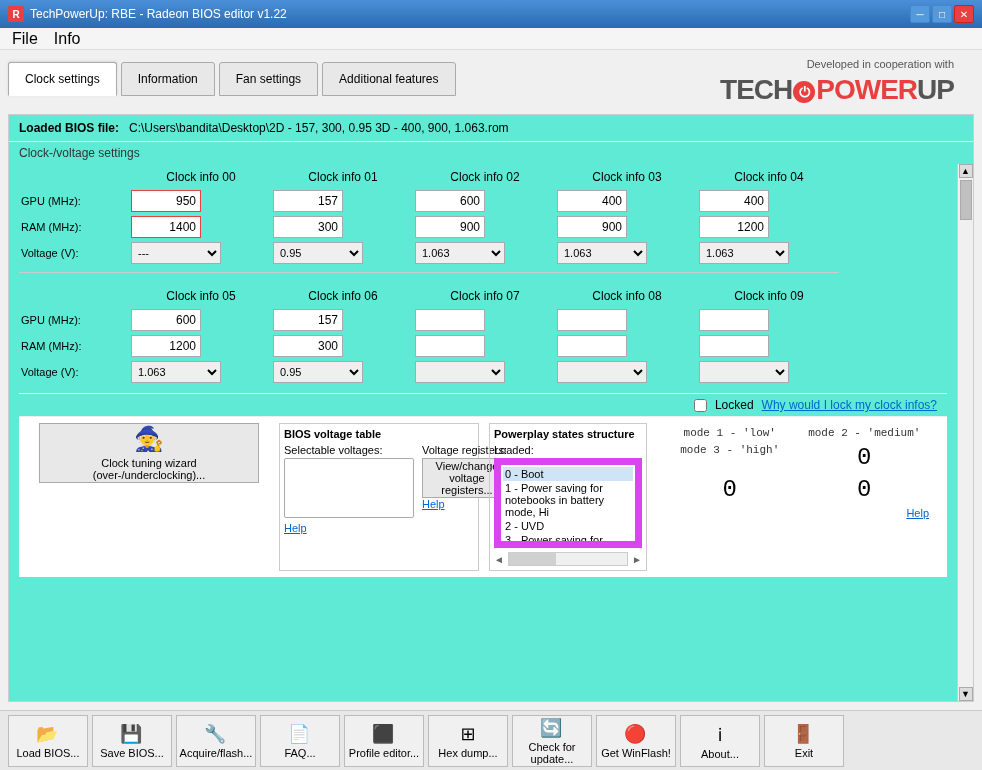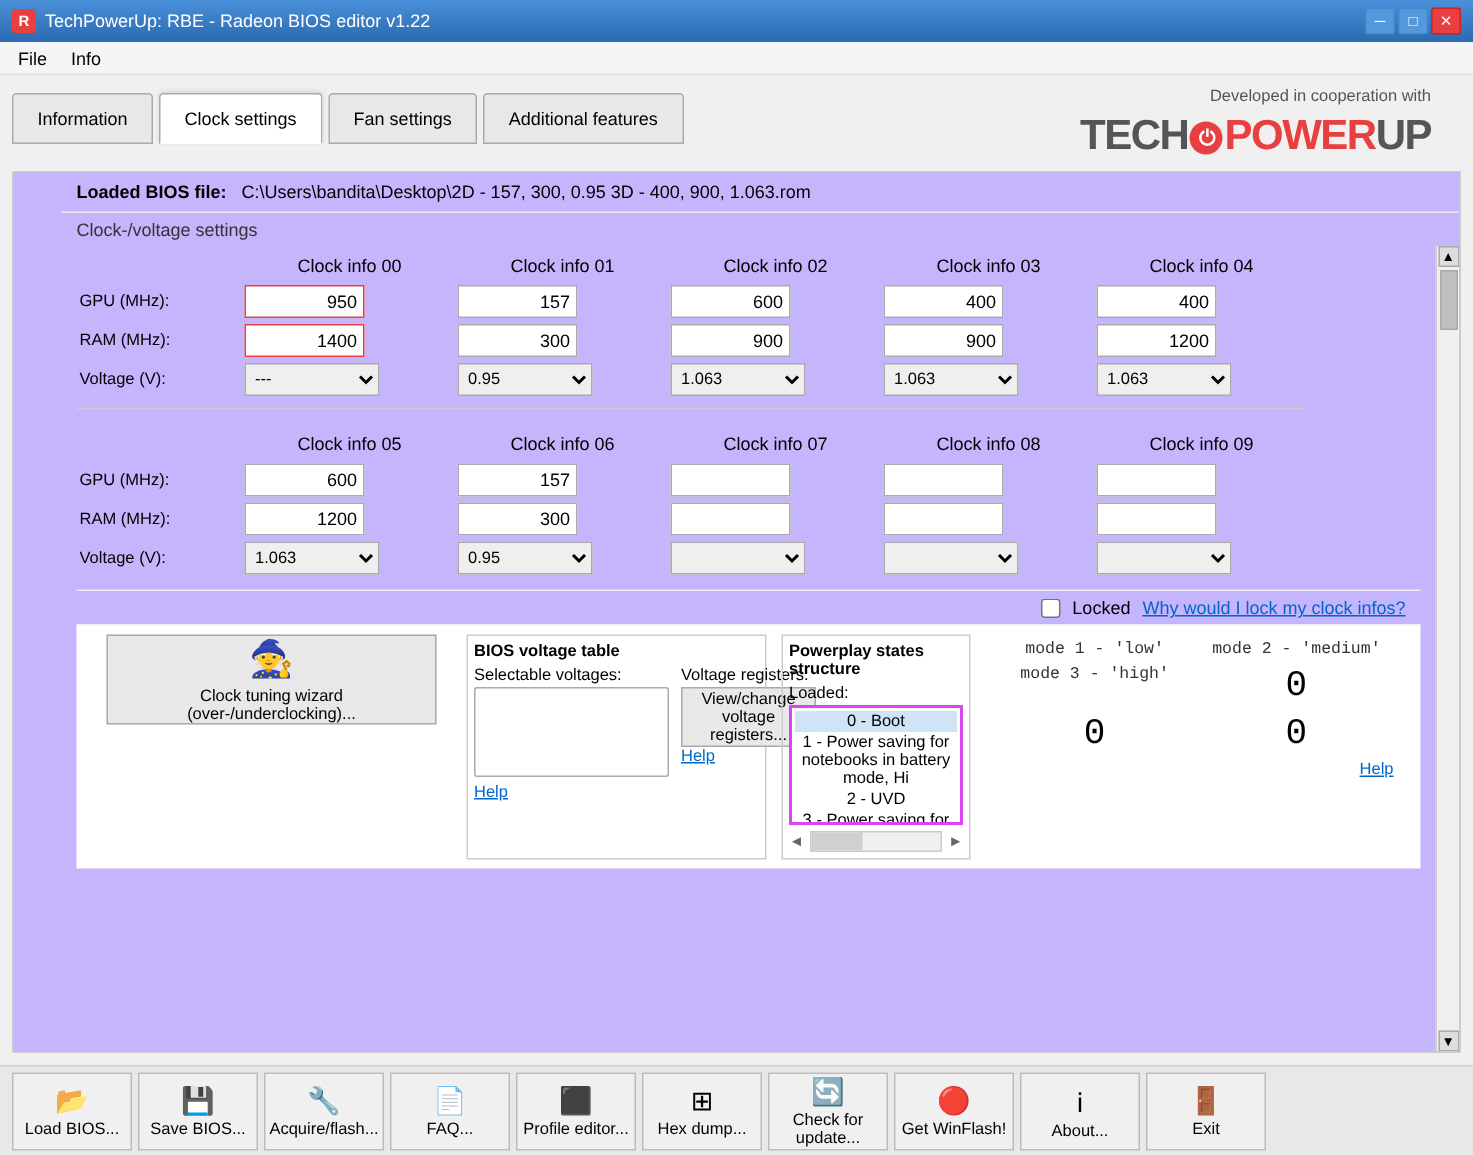--- a/index.html
+++ b/index.html
@@ -56,21 +56,21 @@
       background: #f5f5f5;
       height: 22px;
       display: flex;
       align-items: center;
       padding: 0 4px;
       border-bottom: 1px solid #ddd;
     }
     .menu-item {
       padding: 2px 8px;
       cursor: pointer;
-      font-size: 12px;
+      font-size: 16px;
     }
 
     
     .main-content {
       background: #f0f0f0;
       padding: 8px;
       height: calc(770px - 50px - 60px);
       display: flex;
       flex-direction: column;
     }
@@ -134,27 +134,26 @@
       content: '⏻';
       color: white;
       font-size: 14px;
       position: absolute;
       top: 50%; left: 50%;
       transform: translate(-50%, -50%);
     }
 
     
     .panel {
-      background: #c4b5fd;
+      background: #5eead4;
       border: 1px solid #ccc;
       flex: 1;
       overflow: hidden;
       display: flex;
       flex-direction: column;
-      padding-left: 32px;
     }
 
     
     .bios-info {
       padding: 6px 10px;
       border-bottom: 1px solid #eee;
       display: flex;
       gap: 10px;
       font-size: 12px;
     }
@@ -211,21 +210,21 @@
     .clock-header {
       font-size: 12px;
       text-align: center;
       padding: 2px;
     }
     .row-label {
       font-size: 11px;
       padding: 2px;
     }
     .clock-input {
-      width: 80px;
+      width: 70px;
       height: 22px;
       border: 1px solid #aaa;
       padding: 2px 4px;
       text-align: right;
       font-size: 12px;
     }
     .clock-input.highlighted {
       border: 1px solid #e84040;
     }
     .voltage-select-wrap {
@@ -338,26 +337,25 @@
     .powerplay-area {
       flex: 1;
       border: 1px solid #ccc;
       padding: 4px;
       font-size: 11px;
     }
     .powerplay-title { font-weight: bold; margin-bottom: 4px; }
     .powerplay-state-label { margin-bottom: 2px; }
     .powerplay-list-wrap {
       position: relative;
-      height: 80px;
-      border: 2px solid #d946ef;
+      height: 90px;
+      border: 7px solid #d946ef;
       background: white;
       overflow: hidden;
       margin-bottom: 4px;
-      text-align: center;
     }
     .powerplay-list {
       width: 100%;
       height: 100%;
       overflow-y: scroll;
       font-size: 11px;
       padding: 2px;
     }
     .powerplay-list div { padding: 1px 2px; }
     .powerplay-list div:first-child { background: #d0e4f7; }
@@ -426,22 +424,22 @@
 
 <div class="menu-bar">
   <div class="menu-item">File</div>
   <div class="menu-item">Info</div>
 </div>
 
 <div class="main-content">
 
   <div class="top-area">
     <div class="tabs-area">
+      <button class="tab-btn active">Clock settings</button>
       <button class="tab-btn">Information</button>
-      <button class="tab-btn active">Clock settings</button>
       <button class="tab-btn">Fan settings</button>
       <button class="tab-btn">Additional features</button>
     </div>
 
     <div class="logo-area">
       <div class="logo-subtitle">Developed in cooperation with</div>
       <div class="logo-text">
         <span class="tech">TECH</span><span class="logo-circle"></span><span class="power">POWER</span><span class="up">UP</span>
       </div>
     </div>

